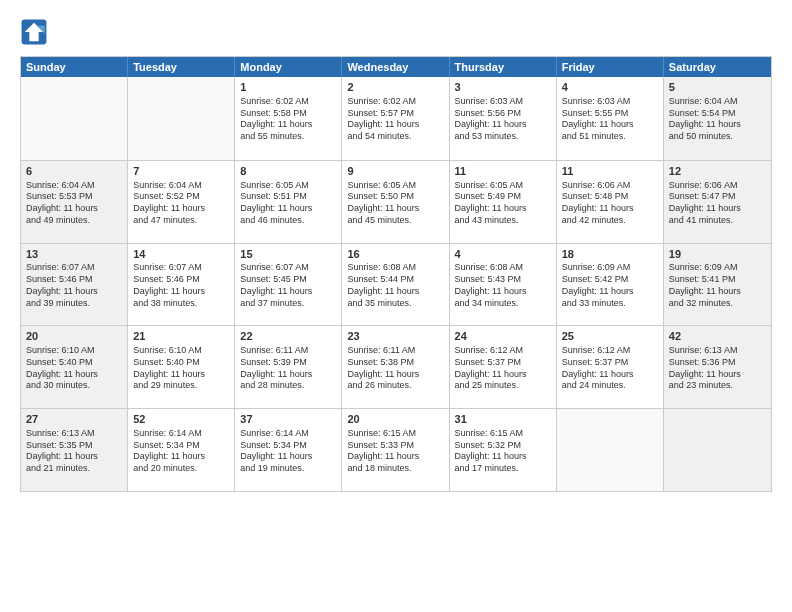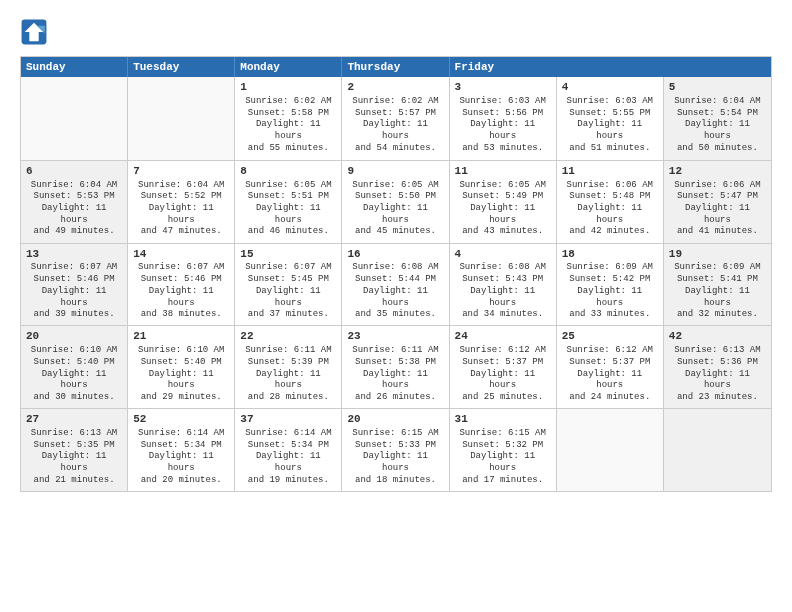--- a/index.html
+++ b/index.html
@@ -9,21 +9,20 @@
       font-family: Arial, sans-serif;
       background: #fff;
       overflow: hidden;
     }
     .page {
       width: 792px;
       height: 496px;
       padding: 18px 20px 4px 20px;
       display: flex;
       flex-direction: column;
-      font-family: Liberation Mono, monospace;
     }
     .header {
       display: flex;
       justify-content: space-between;
       align-items: flex-start;
       margin-bottom: 10px;
     }
     .logo {
       display: flex;
       align-items: center;
@@ -99,21 +98,20 @@
     .day-num {
       font-size: 11px;
       font-weight: bold;
       display: block;
       margin-bottom: 1px;
     }
     .cell-text {
       font-size: 9px;
       color: #333;
       line-height: 1.3;
-      text-align: center;
     }
   </style>
 </head>
 <body>
 
 <div class="page">
   <div class="header">
     <div class="logo">
       <svg class="logo-icon" viewBox="0 0 36 36">
         <rect x="2" y="2" width="32" height="32" rx="4" fill="#2a6cb0"></rect>
@@ -129,22 +127,24 @@
       <div class="month-title"></div>
       <div class="subtitle"></div>
     </div>
   </div>
 
   <div class="calendar">
     <div class="cal-header">
     <div class="cal-header-cell">Sunday</div>
         <div class="cal-header-cell">Tuesday</div>
         <div class="cal-header-cell">Monday</div>
+        <div class="cal-header-cell">Wednesday</div>
         <div class="cal-header-cell">Thursday</div>
         <div class="cal-header-cell">Friday</div>
+        <div class="cal-header-cell">Saturday</div>
       </div>
     <div class="cal-body">
     <div class="cal-row">
           <div class="cal-cell empty"></div>
           <div class="cal-cell empty"></div>
           <div class="cal-cell">
             <span class="day-num">1</span>
             <div class="cell-text" style="white-space: pre-line;">Sunrise: 6:02 AM
 Sunset: 5:58 PM
 Daylight: 11 hours

